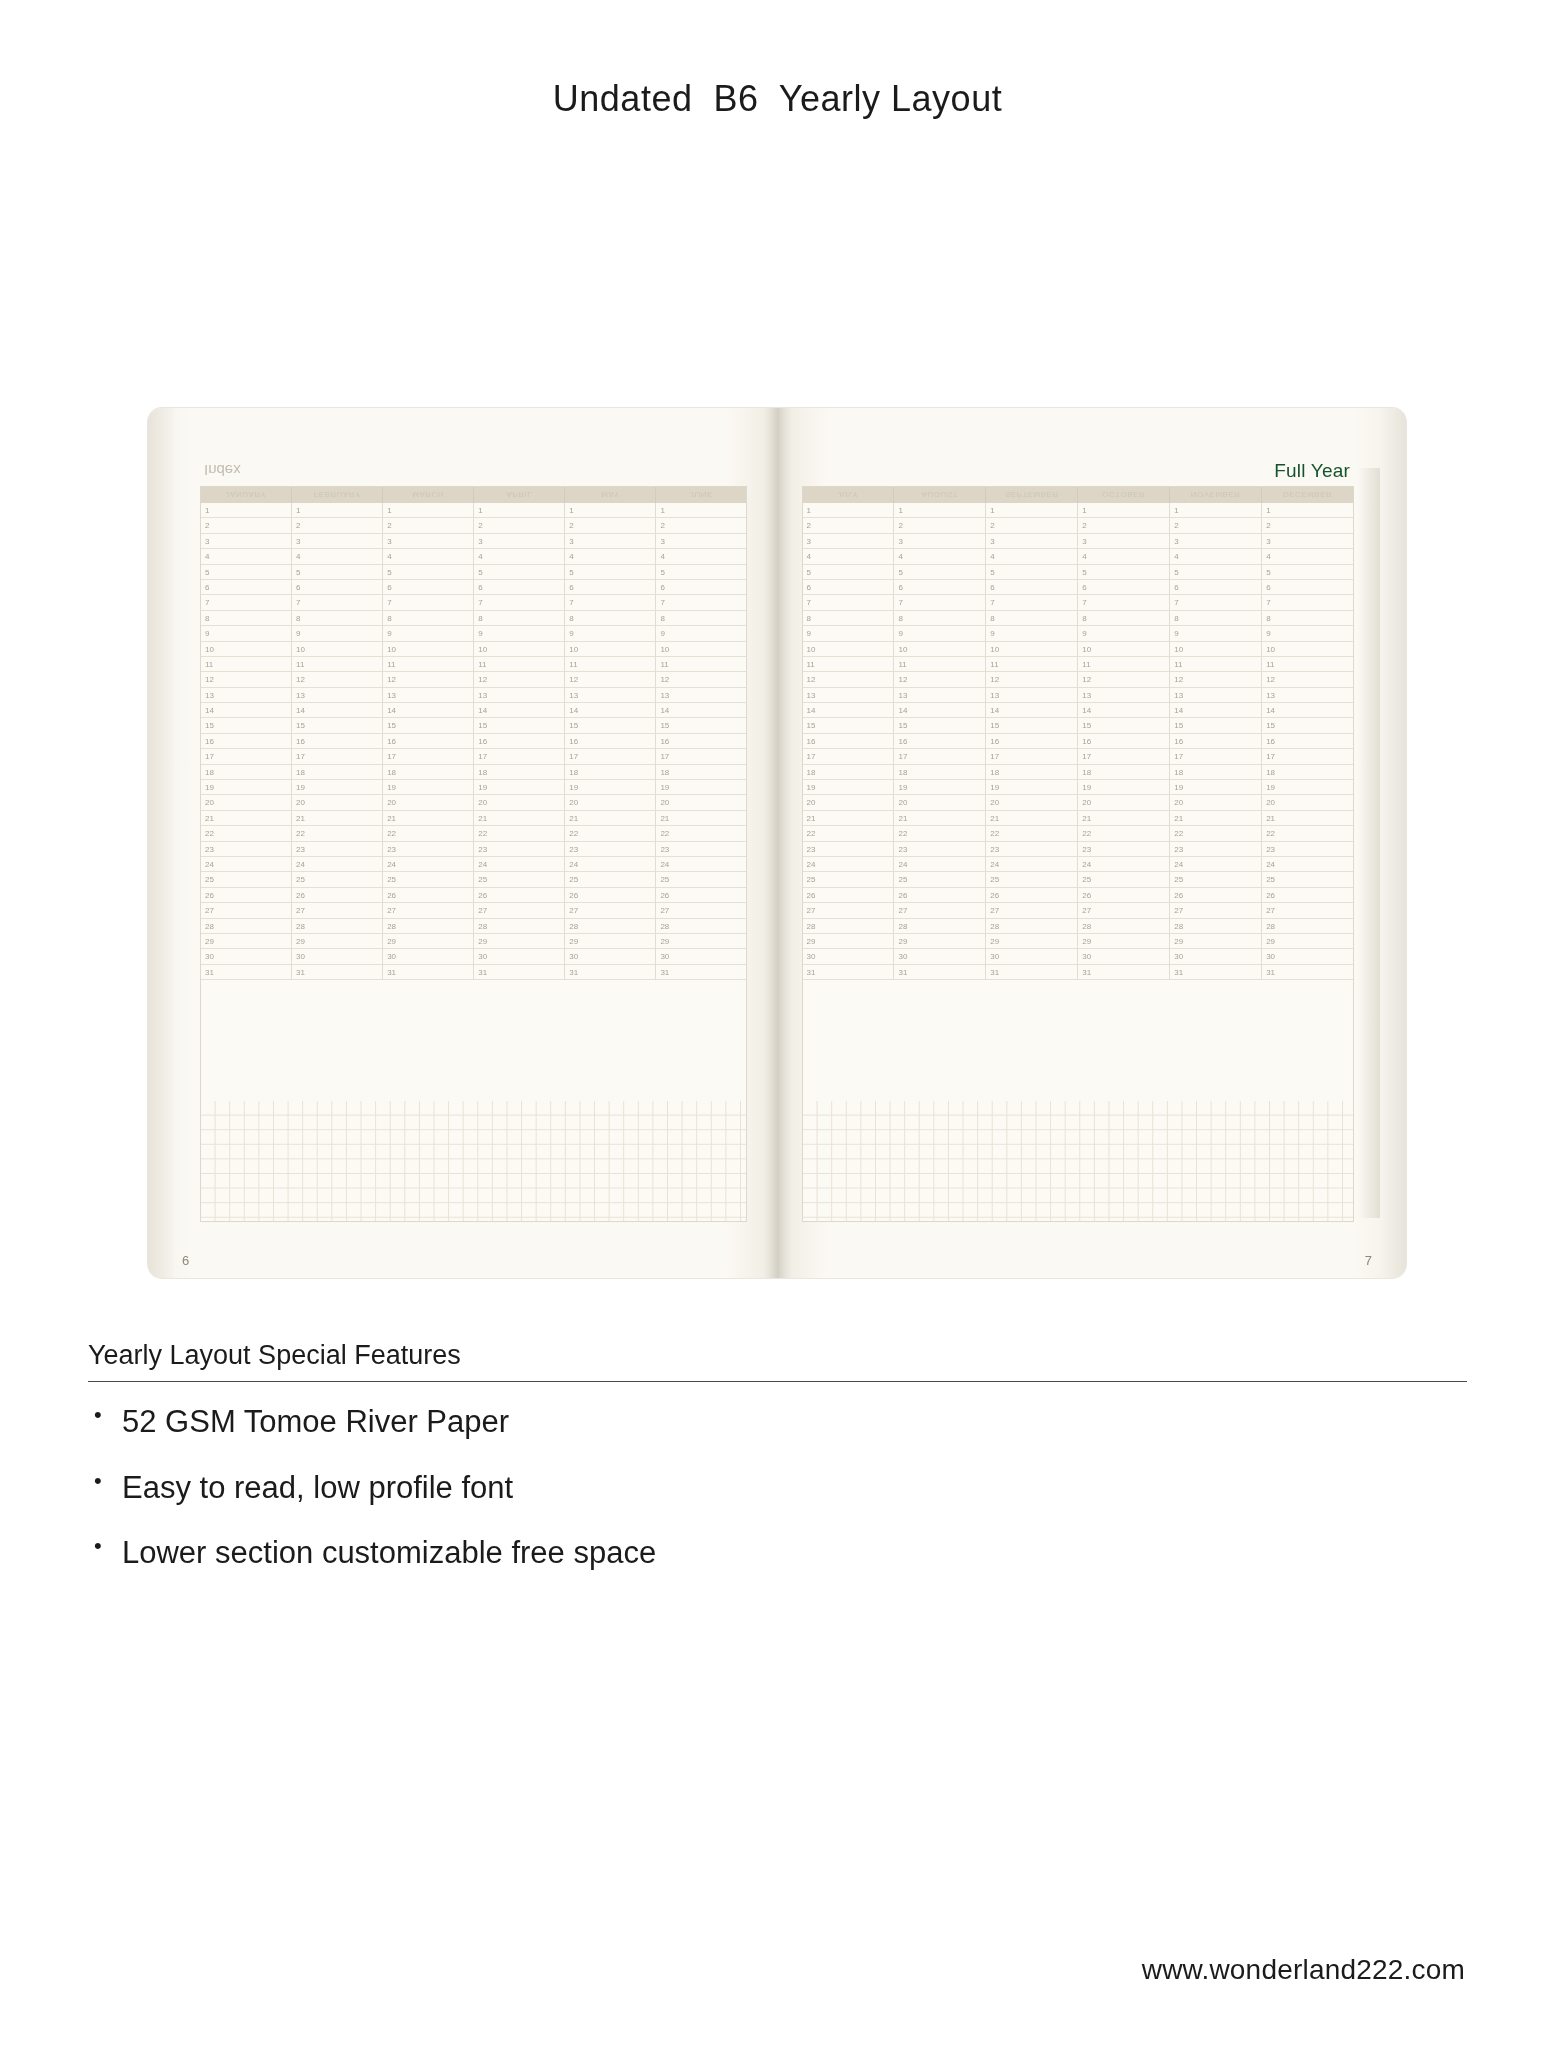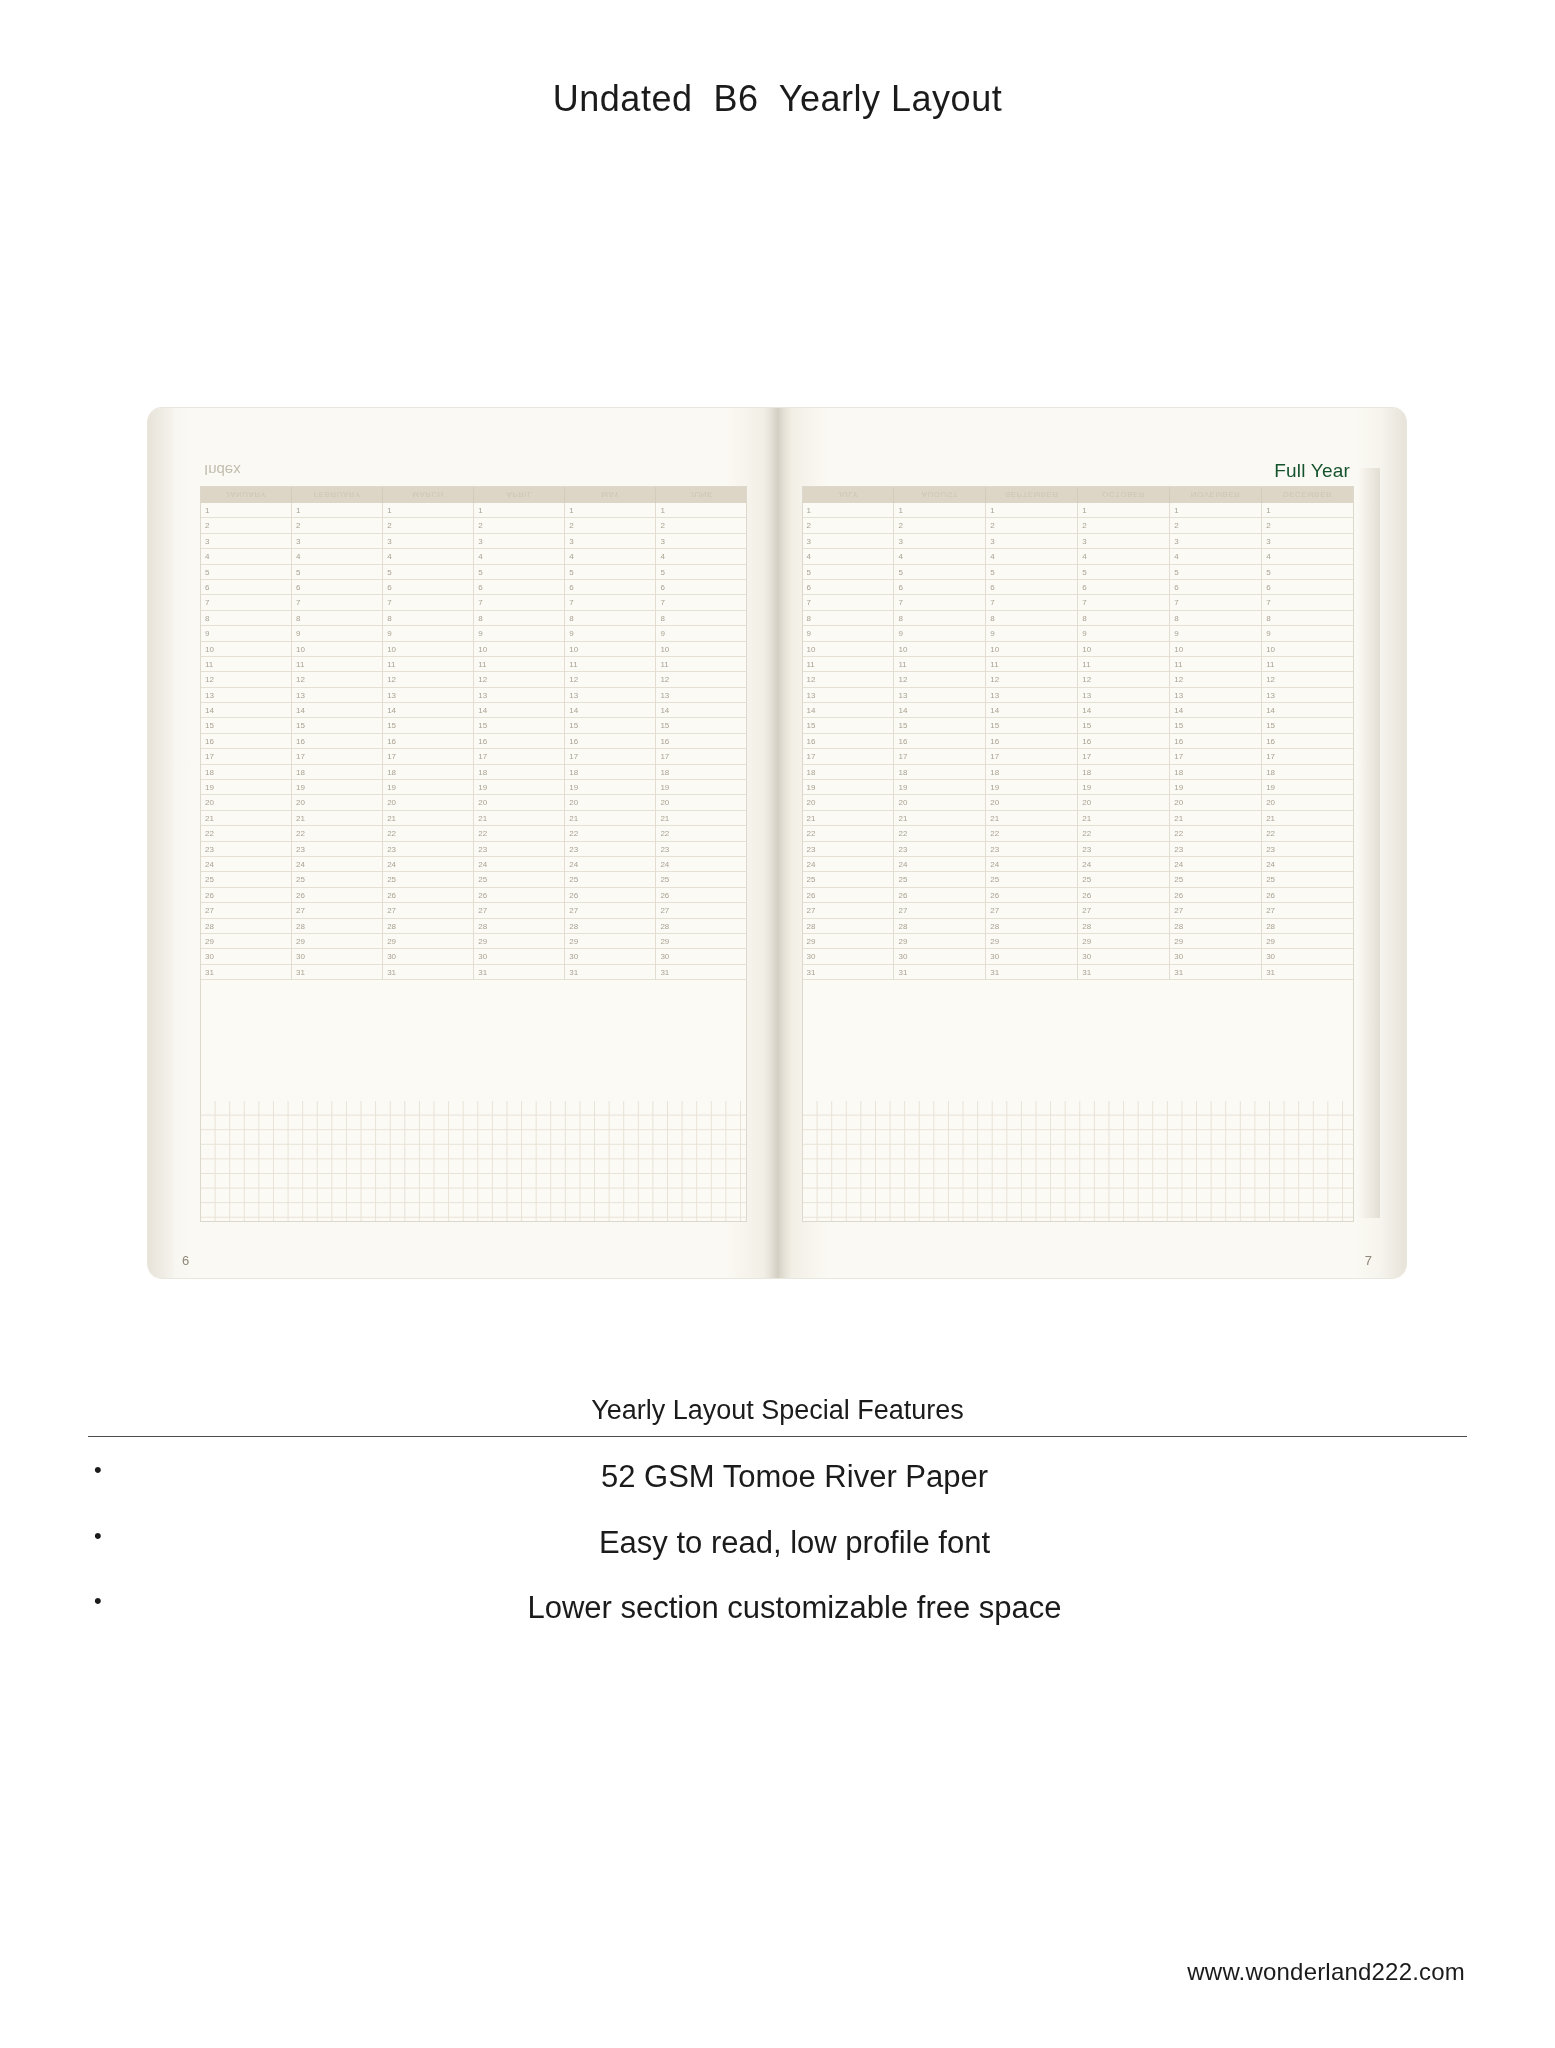--- a/index.html
+++ b/index.html
@@ -197,23 +197,22 @@
     bottom: 60px;
     width: 22px;
     background: linear-gradient(270deg, rgba(180,172,154,.30), rgba(255,255,255,0));
     pointer-events: none;
   }
 
   
   .features {
     position: absolute;
     left: 88px;
-    top: 1395px;
+    top: 1340px;
     width: 1379px;
-    text-align: center;
   }
   .features h2 {
     margin: 0;
     font-size: 27px;
     font-weight: 400;
     color: #1b1b1b;
     padding-bottom: 10px;
   }
   .rule {
     height: 1px;
@@ -239,21 +238,21 @@
     left: 6px;
     top: -2px;
     font-size: 22px;
     color: #1b1b1b;
   }
 
   .site-url {
     position: absolute;
     right: 90px;
     bottom: 62px;
-    font-size: 24px;
+    font-size: 28px;
     color: #1b1b1b;
     letter-spacing: .2px;
   }
 </style>
 </head>
 <body>
 
 <div class="page-title">Undated  B6  Yearly Layout</div>
 
 <div class="notebook">

